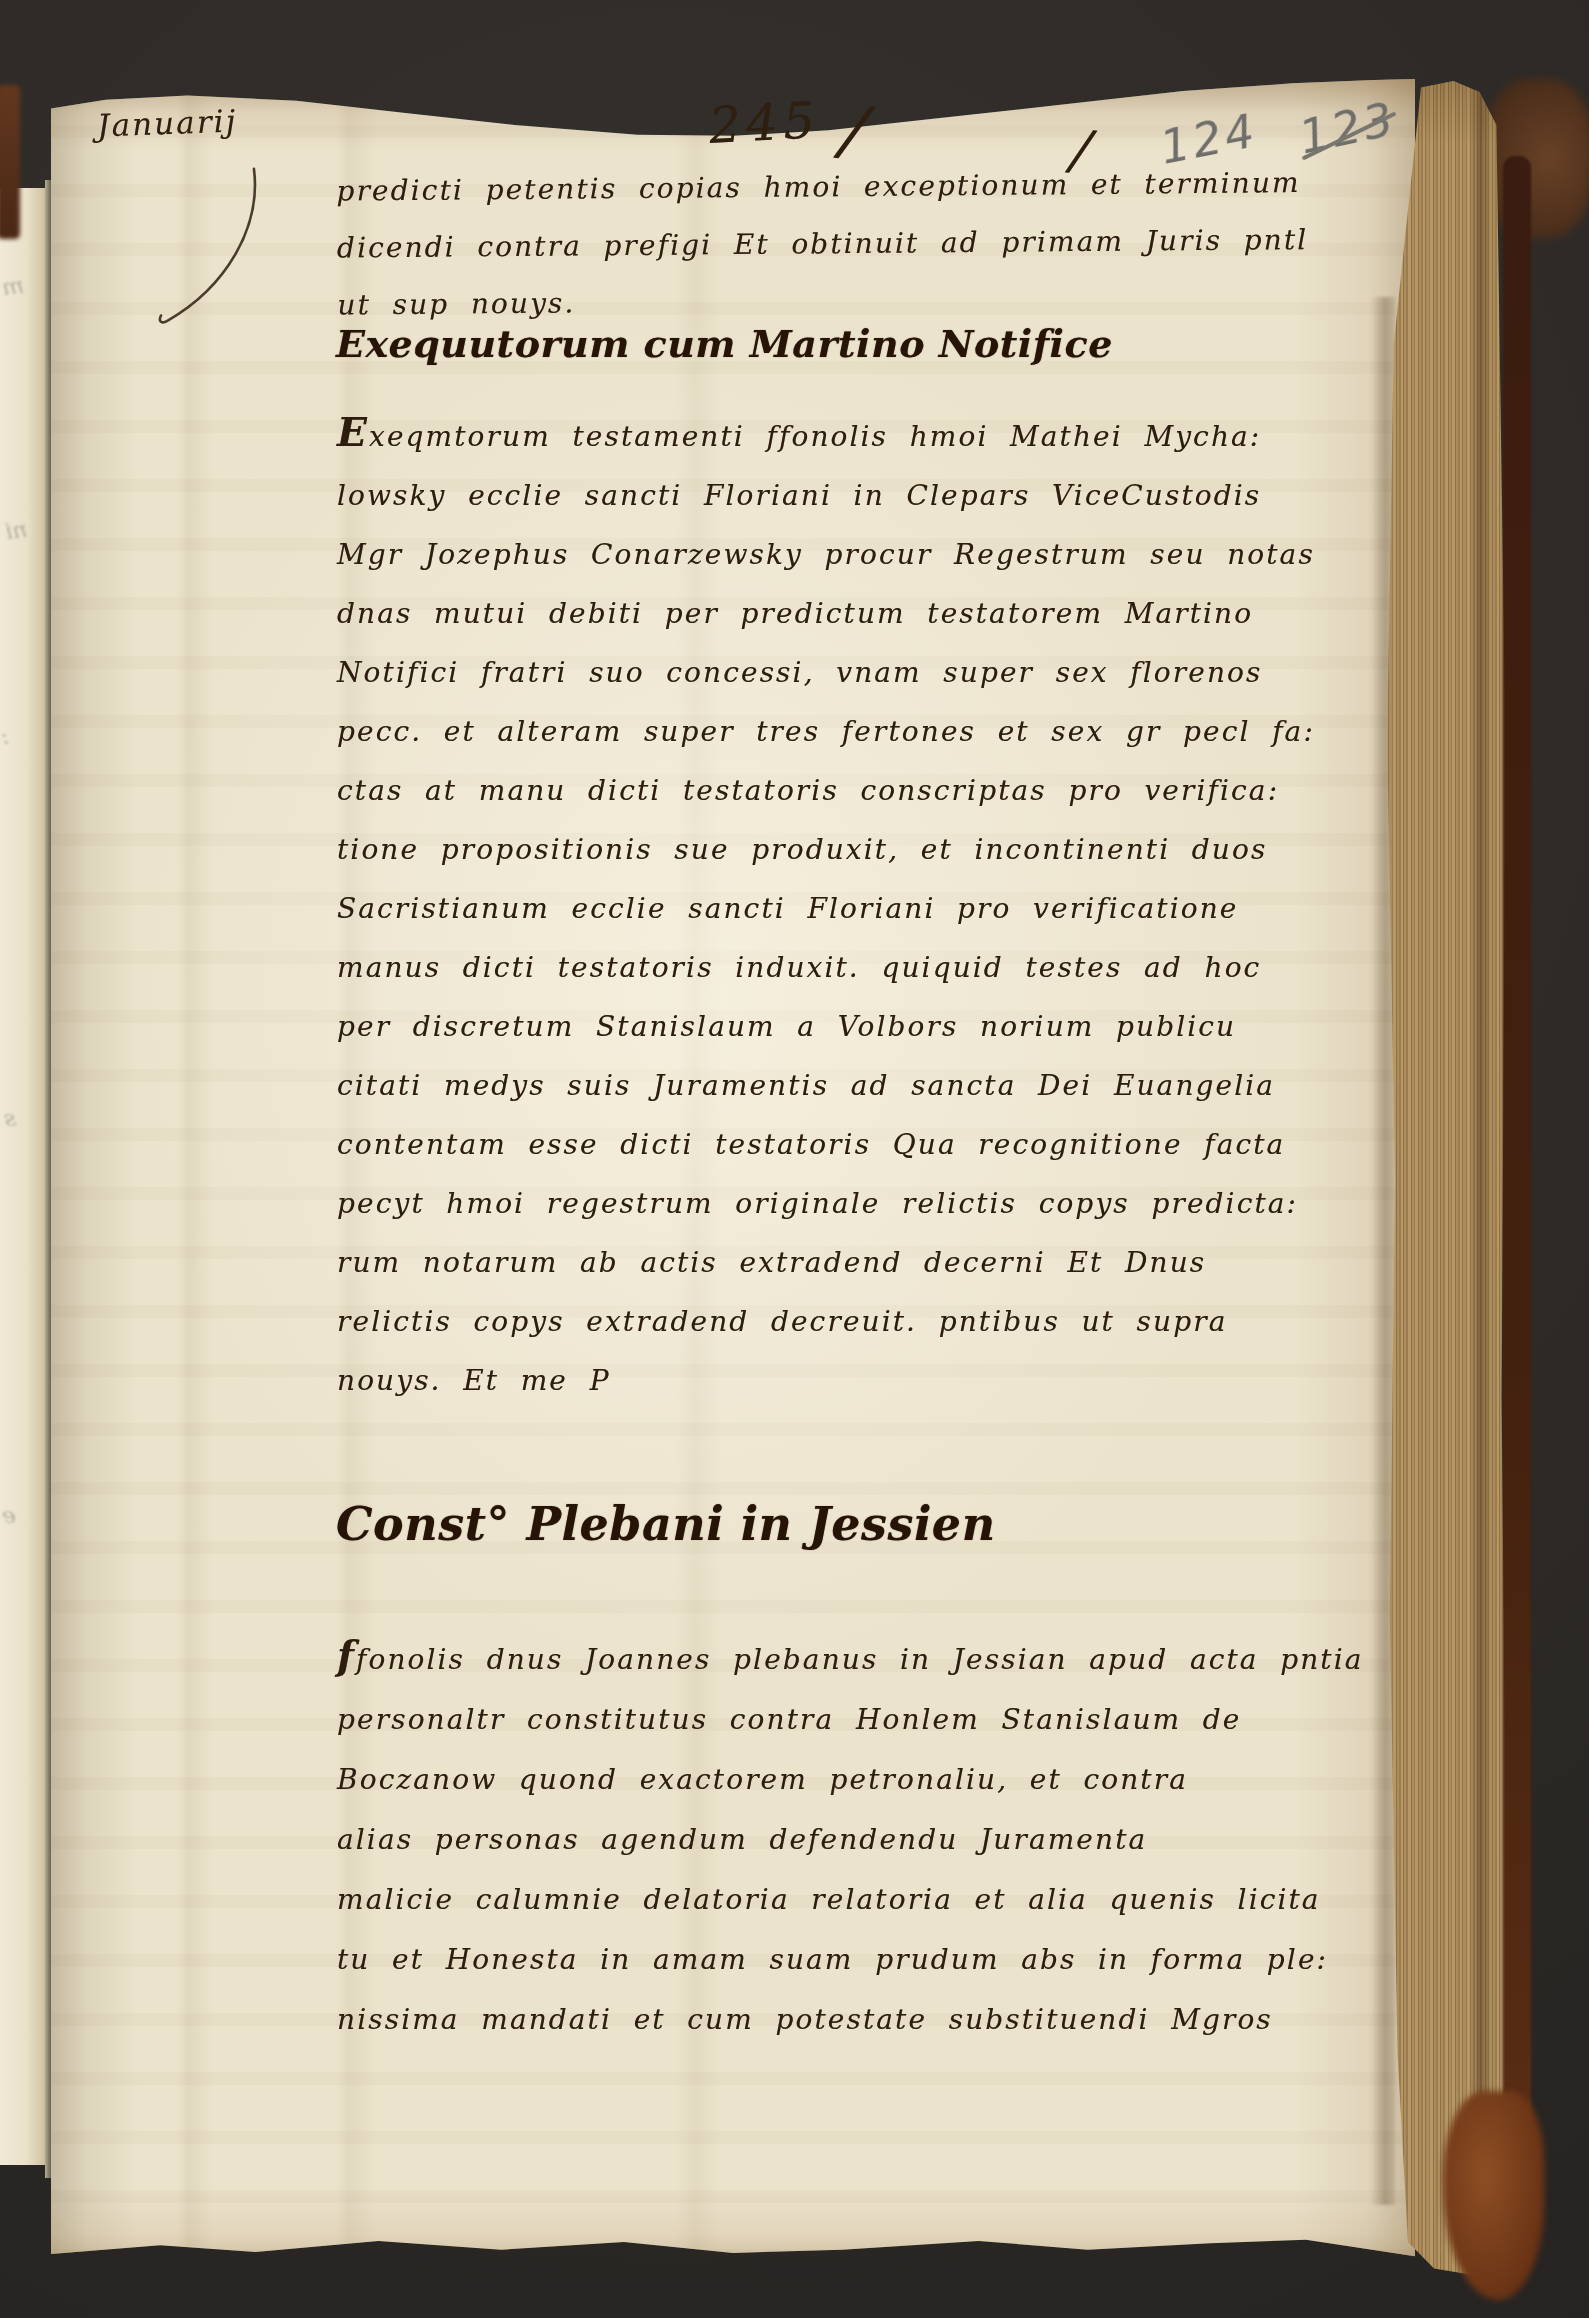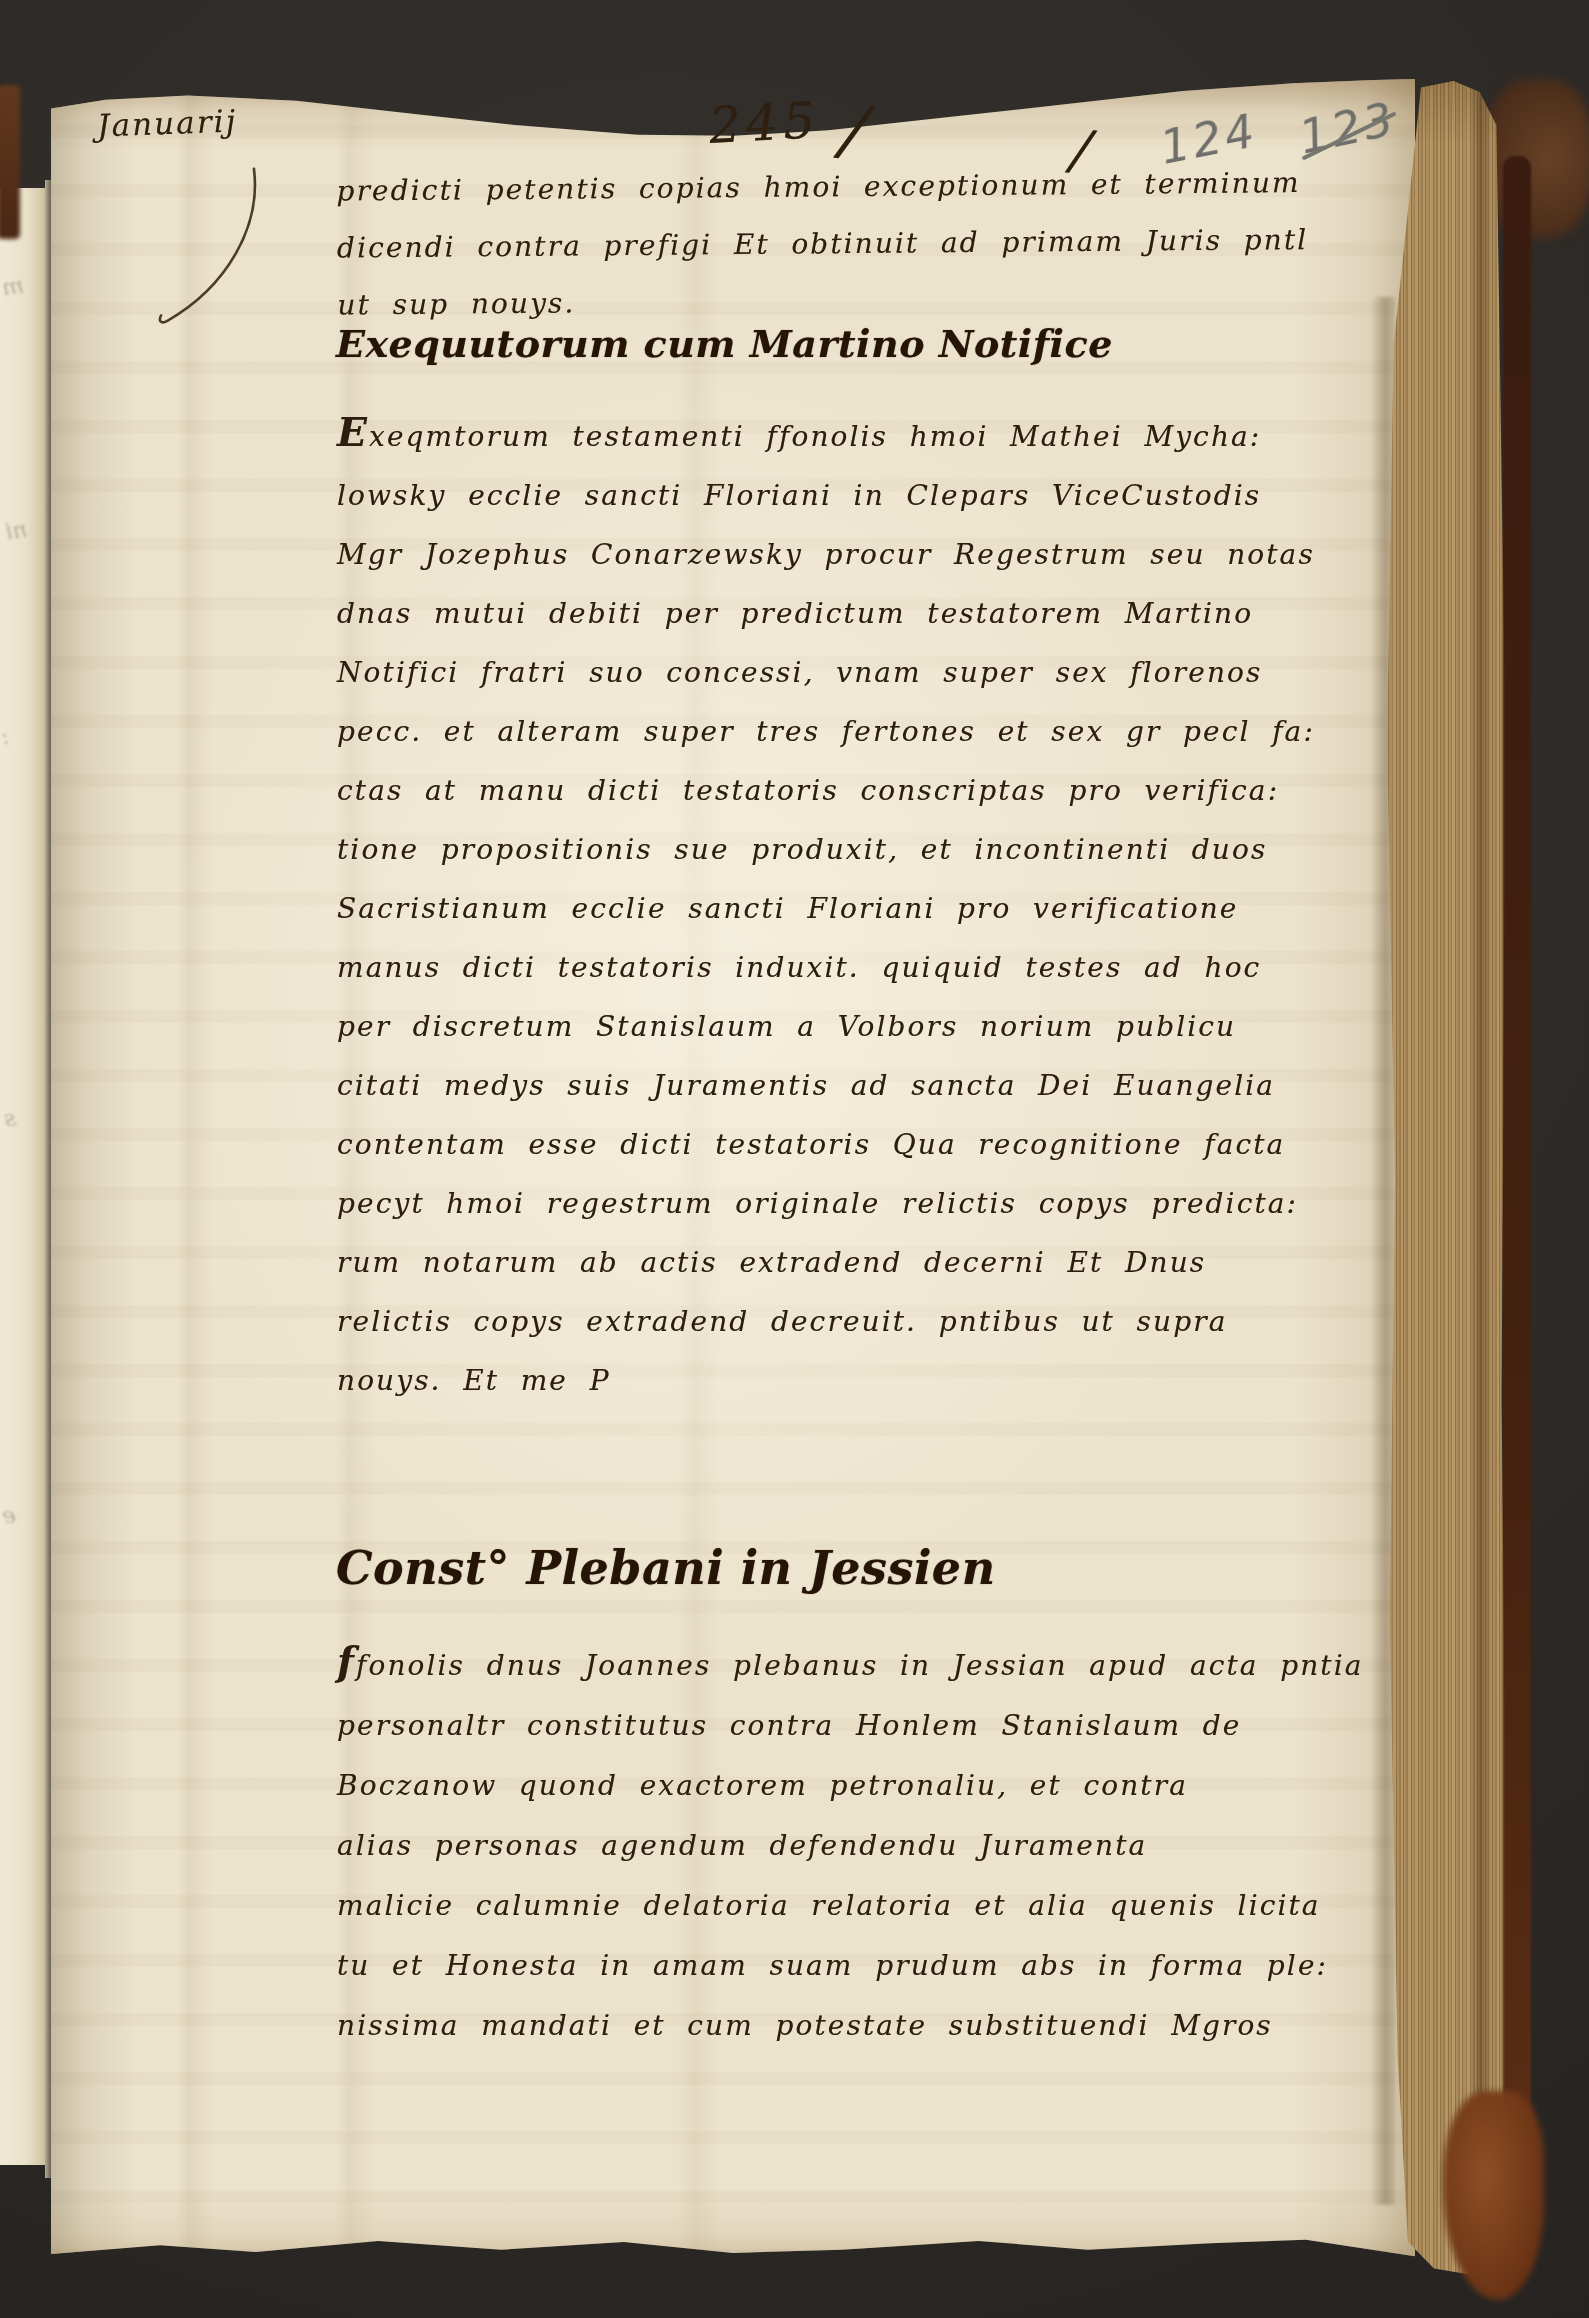--- a/index.html
+++ b/index.html
@@ -96,24 +96,24 @@
     white-space:nowrap;font-style:italic;font-size:28px;letter-spacing:2.1px;word-spacing:10.6px;
     color:#2c1d0f;text-shadow:0 0 0.5px rgba(45,28,12,.4);
   }
   #intro-block{top:158px;transform:rotate(-.5deg);}
   #intro-block .line{line-height:57px;}
   .heading{
     position:absolute;left:336px;font-style:italic;font-weight:bold;color:#261406;
     text-shadow:0 0 1.1px rgba(38,20,6,.5);white-space:nowrap;letter-spacing:0.5px;
   }
   #heading-1{top:321px;font-size:38px;}
-  #heading-2{top:1541px;font-size:46px;}
+  #heading-2{top:1497px;font-size:46px;}
   #para-1{top:403px;}
   #para-1 .line{line-height:59px;}
-  #para-2{top:1625px;margin-top:6px;}
+  #para-2{top:1625px;}
   #para-2 .line{line-height:60px;}
   .lead::first-letter{font-size:140%;font-weight:600;}
 </style>
 </head>
 <body>
 
 <div id="scene">
 
   <div id="facing-page-strip">
     <span class="ghost-mark" style="left:2.1px;top:85px;">m</span>

